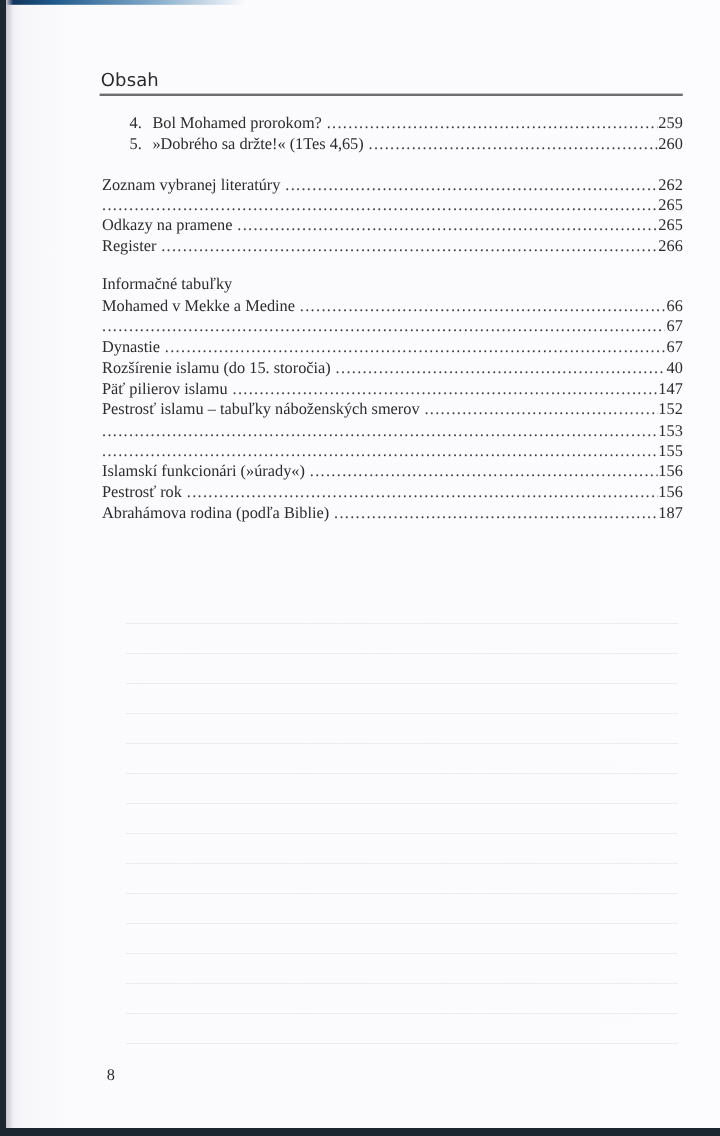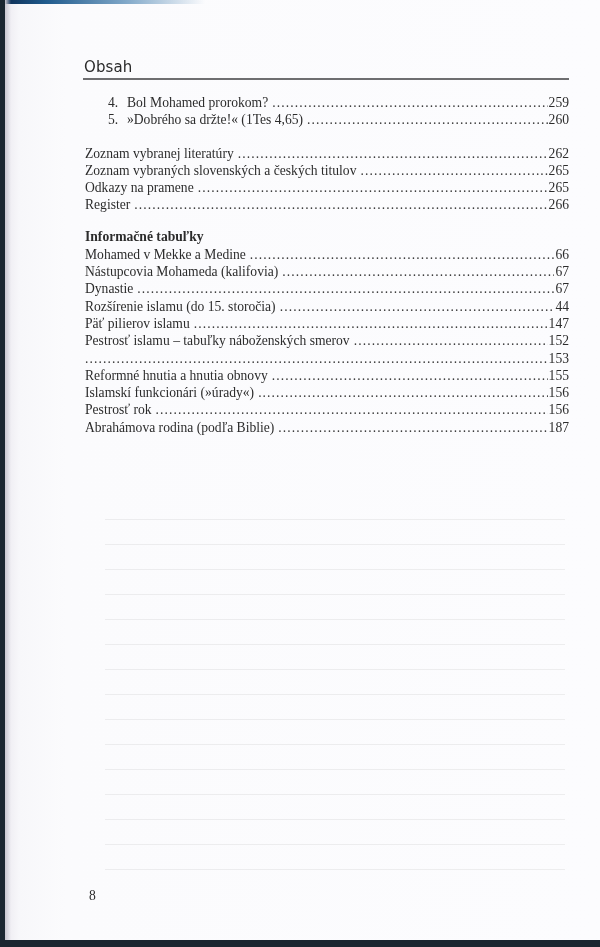--- a/index.html
+++ b/index.html
@@ -58,21 +58,21 @@
       flex: 1 1 auto; overflow: hidden; height: 17.3px;
       letter-spacing: 1.1px; color: #3a3a3a;
     }
     .row .leader::before {
       content: "............................................................................................................................................................................................................";
     }
     .row .page-num { flex: 0 0 auto; padding-left: 1px; text-align: right; }
     .gap-1 { height: 16px; }
     .gap-2 { height: 14px; }
     .section-title {
-      font-weight: bold; height: 18px; line-height: 18px;
+      font-weight: normal; height: 18px; line-height: 18px;
     }
 
     .folio {
       position: absolute; left: 84px; top: 888px;
       font-family: "Liberation Serif", serif; font-size: 13.6px; color: #2c2c2c;
     }
   </style>
 </head>
 <body>
 
@@ -100,21 +100,20 @@
     </div>
 
     <div class="gap-1"></div>
 
     <div class="row">
       <span class="title">Zoznam vybranej literatúry</span>
       <span class="leader"></span>
       <span class="page-num">262</span>
     </div>
     <div class="row">
-      <span class="title">Zoznam vybraných slovenských a českých titulov</span>
       <span class="leader"></span>
       <span class="page-num">265</span>
     </div>
     <div class="row">
       <span class="title">Odkazy na pramene</span>
       <span class="leader"></span>
       <span class="page-num">265</span>
     </div>
     <div class="row">
       <span class="title">Register</span>
@@ -125,50 +124,48 @@
     <div class="gap-2"></div>
 
     <div class="section-title">Informačné tabuľky</div>
 
     <div class="row">
       <span class="title">Mohamed v Mekke a Medine</span>
       <span class="leader"></span>
       <span class="page-num">66</span>
     </div>
     <div class="row">
-      <span class="title">Nástupcovia Mohameda (kalifovia)</span>
       <span class="leader"></span>
       <span class="page-num">67</span>
     </div>
     <div class="row">
       <span class="title">Dynastie</span>
       <span class="leader"></span>
       <span class="page-num">67</span>
     </div>
     <div class="row">
       <span class="title">Rozšírenie islamu (do 15. storočia)</span>
       <span class="leader"></span>
-      <span class="page-num">44</span>
+      <span class="page-num">40</span>
     </div>
     <div class="row">
       <span class="title">Päť pilierov islamu</span>
       <span class="leader"></span>
       <span class="page-num">147</span>
     </div>
     <div class="row">
       <span class="title">Pestrosť islamu – tabuľky náboženských smerov</span>
       <span class="leader"></span>
       <span class="page-num">152</span>
     </div>
     <div class="row">
       <span class="leader"></span>
       <span class="page-num">153</span>
     </div>
     <div class="row">
-      <span class="title">Reformné hnutia a hnutia obnovy</span>
       <span class="leader"></span>
       <span class="page-num">155</span>
     </div>
     <div class="row">
       <span class="title">Islamskí funkcionári (»úrady«)</span>
       <span class="leader"></span>
       <span class="page-num">156</span>
     </div>
     <div class="row">
       <span class="title">Pestrosť rok</span>

